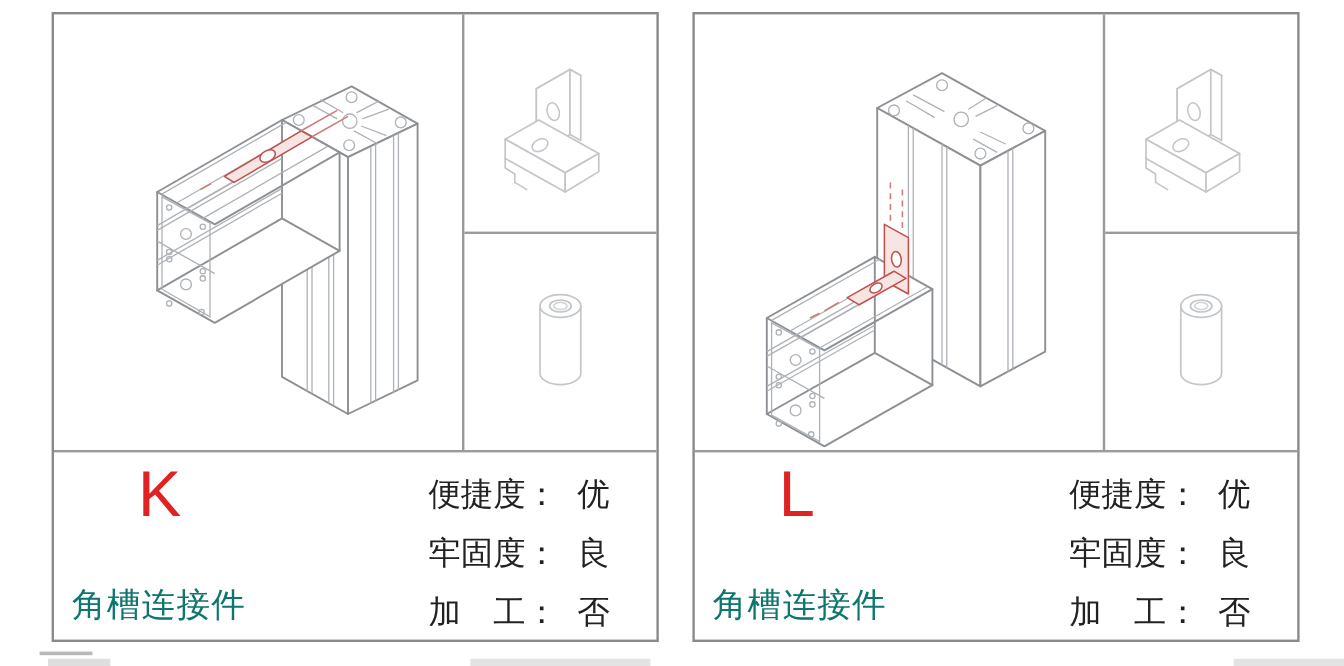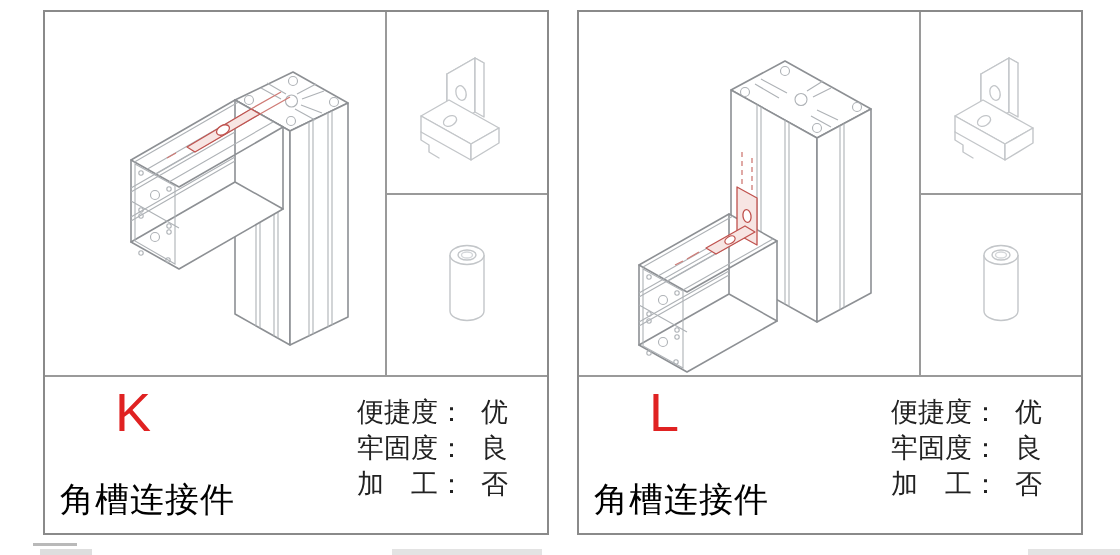--- a/index.html
+++ b/index.html
@@ -19,25 +19,25 @@
   .side-col{flex:1;display:flex;flex-direction:column;}
   .side-cell-top{height:181px;flex:none;border-bottom:2px solid #9a9a9a;display:flex;align-items:center;justify-content:center;}
   .side-cell-bottom{flex:1;display:flex;align-items:center;justify-content:center;}
   .bottom-row{flex:1;position:relative;}
   .big-letter{
     position:absolute;left:70px;top:4px;
     font-size:54px;font-weight:500;color:#e02222;letter-spacing:1px;
   }
   .part-name{
     position:absolute;left:15px;bottom:10px;
-    font-size:34px;color:#000000;letter-spacing:1px;
+    font-size:28px;color:#0f766e;letter-spacing:1px;
   }
   .attr-block{
     position:absolute;left:312px;top:17px;
-    display:flex;flex-direction:column;
+    display:flex;flex-direction:column;gap:13px;
   }
   .attr-row{display:flex;align-items:baseline;font-size:27px;color:#222;white-space:nowrap;}
   .attr-label{display:inline-block;min-width:81px;}
   .attr-colon{display:inline-block;}
   .attr-value{display:inline-block;margin-left:16px;}
   svg{display:block;}
   .artifact{position:absolute;}
 </style>
 </head>
 <body>

